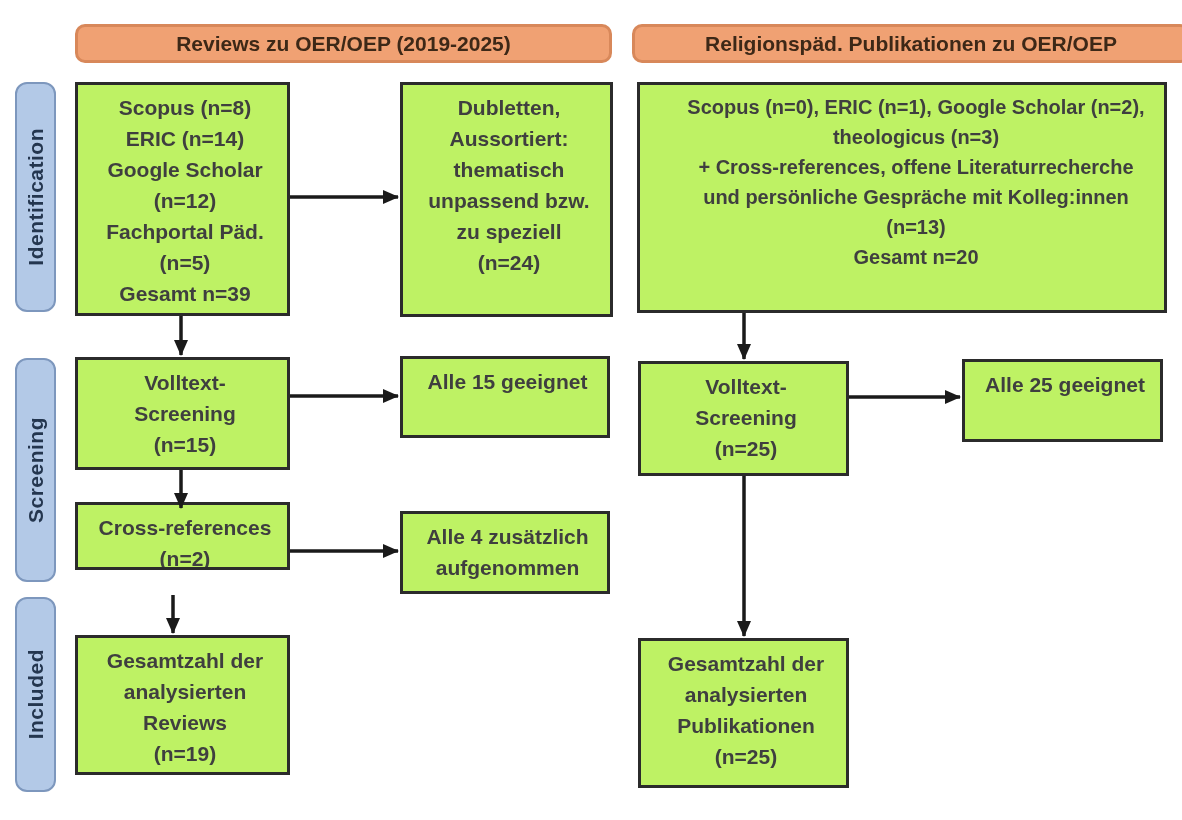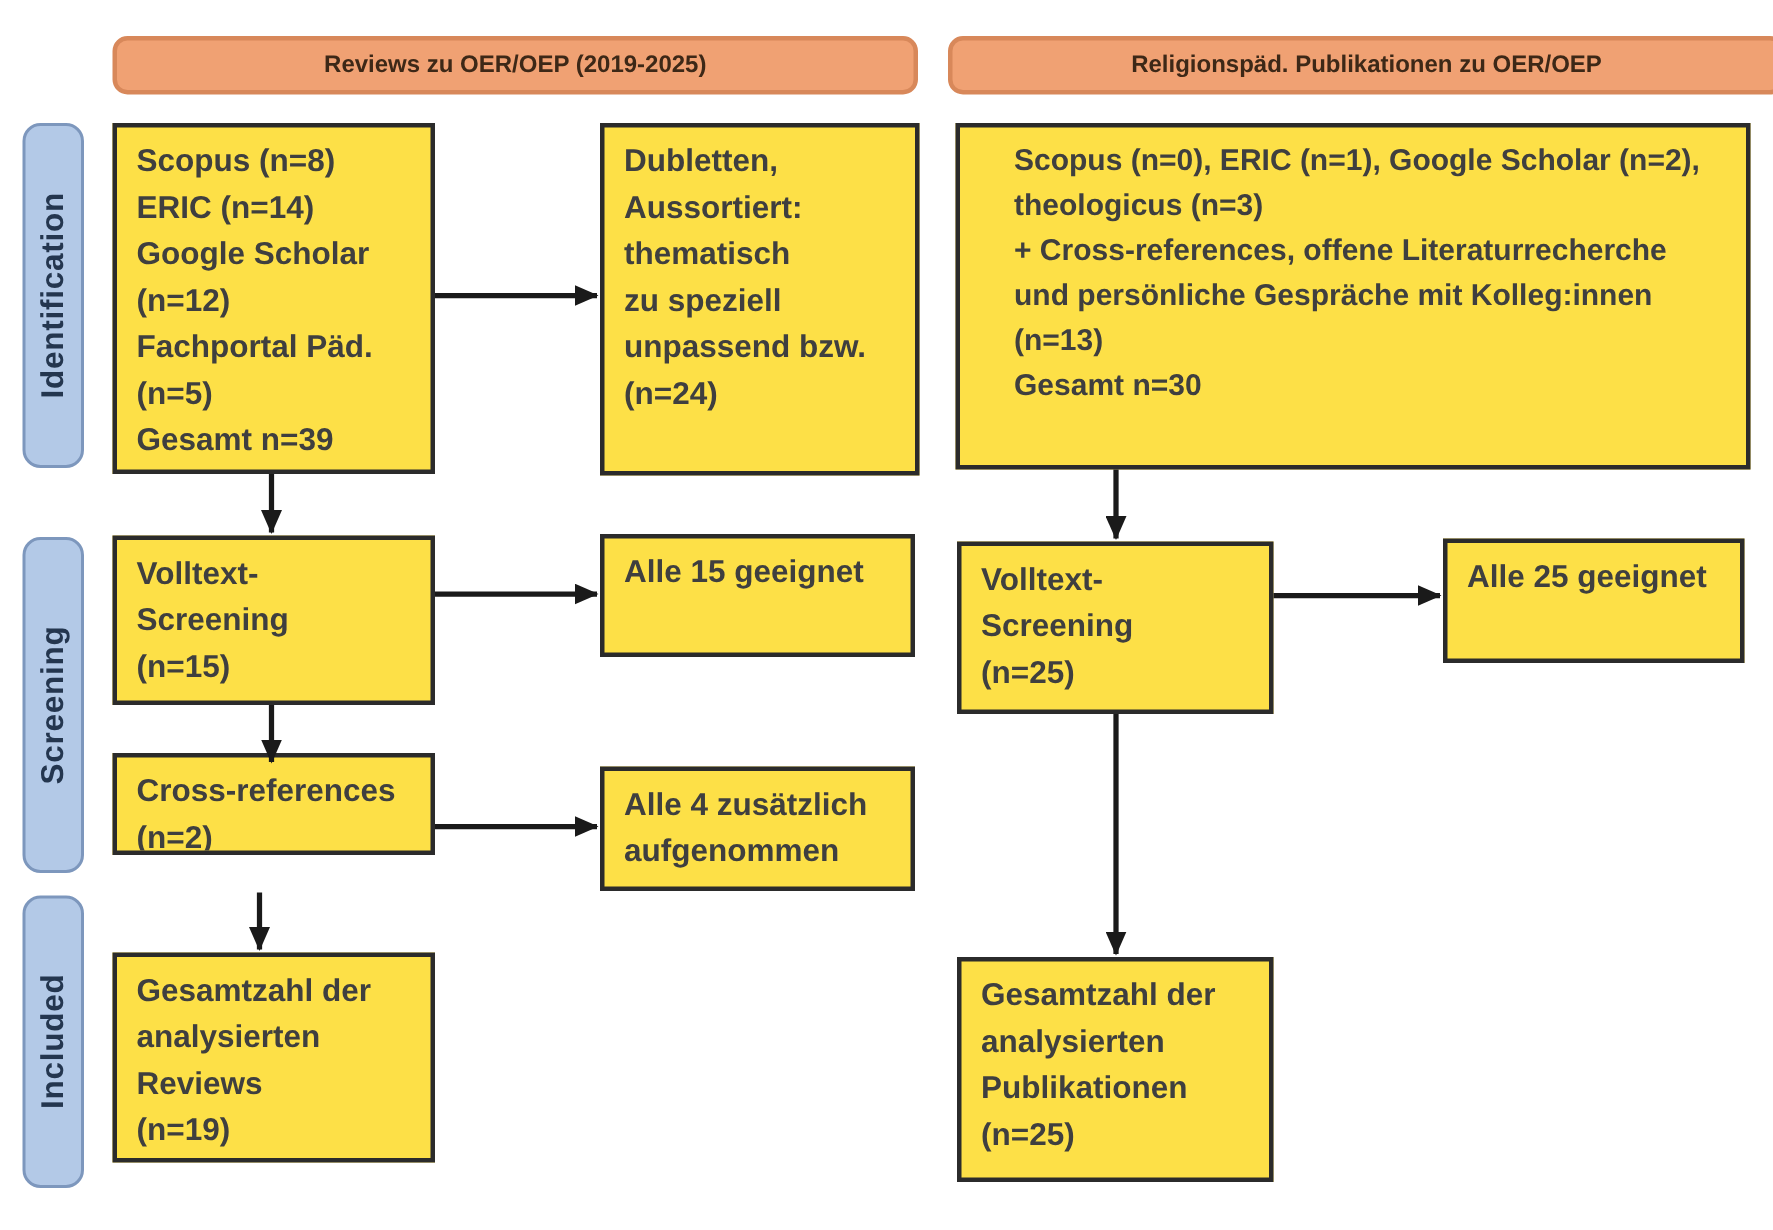--- a/index.html
+++ b/index.html
@@ -11,21 +11,21 @@
     overflow:hidden;
   }
   .hdr{
     position:absolute;
     box-sizing:border-box;
     background:var(--header-fill,#f0a173);
     border:3px solid var(--header-border,#d8885a);
     border-radius:10px;
     color:var(--header-text,#3d2817);
     font-weight:700;
-    font-size:16px;
+    font-size:21px;
     text-align:center;
     display:flex;align-items:center;justify-content:center;
   }
   .stage{
     position:absolute;
     box-sizing:border-box;
     background:var(--stage-fill,#b3c9e7);
     border:2px solid var(--stage-border,#7d97bd);
     border-radius:12px;
     color:var(--stage-text,#24364f);
@@ -35,27 +35,28 @@
   }
   .stage .vtxt{
     writing-mode:vertical-rl;
     transform:rotate(180deg);
     white-space:nowrap;
     letter-spacing:0.5px;
   }
   .box{
     position:absolute;
     box-sizing:border-box;
-    background:#fde047;
+    background:#bef264;
     border:3px solid var(--box-border,#2b2b2b);
     color:var(--box-text,#3f3f3f);
     font-weight:700;
     font-size:21px;
     padding:7px 8px 4px 13px;
     overflow:hidden;
+    text-align:center;
   }
   .box .bline{
     line-height:31px;
     white-space:nowrap;
   }
   .box.wide{font-size:20px;padding-left:36px;}
   .box.wide .bline{line-height:30px;}
   #arrows{position:absolute;left:0;top:0;pointer-events:none;}
 </style>
 </head>
@@ -87,22 +88,22 @@
       <div class="bline">(n=12)</div>
       <div class="bline">Fachportal Päd.</div>
       <div class="bline">(n=5)</div>
       <div class="bline">Gesamt n=39</div>
     </div>
 
   <div class="box" style="left:400px;top:82px;width:213px;height:235px">
       <div class="bline">Dubletten,</div>
       <div class="bline">Aussortiert:</div>
       <div class="bline">thematisch</div>
+      <div class="bline">unpassend bzw.</div>
       <div class="bline">zu speziell</div>
-      <div class="bline">unpassend bzw.</div>
       <div class="bline">(n=24)</div>
     </div>
 
   <div class="box" style="left:75px;top:357px;width:215px;height:113px">
       <div class="bline">Volltext-</div>
       <div class="bline">Screening</div>
       <div class="bline">(n=15)</div>
     </div>
 
   <div class="box" style="left:400px;top:356px;width:210px;height:82px">
@@ -125,21 +126,21 @@
       <div class="bline">Reviews</div>
       <div class="bline">(n=19)</div>
     </div>
 
   <div class="box wide" style="left:637px;top:82px;width:530px;height:231px">
       <div class="bline">Scopus (n=0), ERIC (n=1), Google Scholar (n=2),</div>
       <div class="bline">theologicus (n=3)</div>
       <div class="bline">+ Cross-references, offene Literaturrecherche</div>
       <div class="bline">und persönliche Gespräche mit Kolleg:innen</div>
       <div class="bline">(n=13)</div>
-      <div class="bline">Gesamt n=30</div>
+      <div class="bline">Gesamt n=20</div>
     </div>
 
   <div class="box" style="left:638px;top:361px;width:211px;height:115px">
       <div class="bline">Volltext-</div>
       <div class="bline">Screening</div>
       <div class="bline">(n=25)</div>
     </div>
 
   <div class="box" style="left:962px;top:359px;width:201px;height:83px">
       <div class="bline">Alle 25 geeignet</div>

